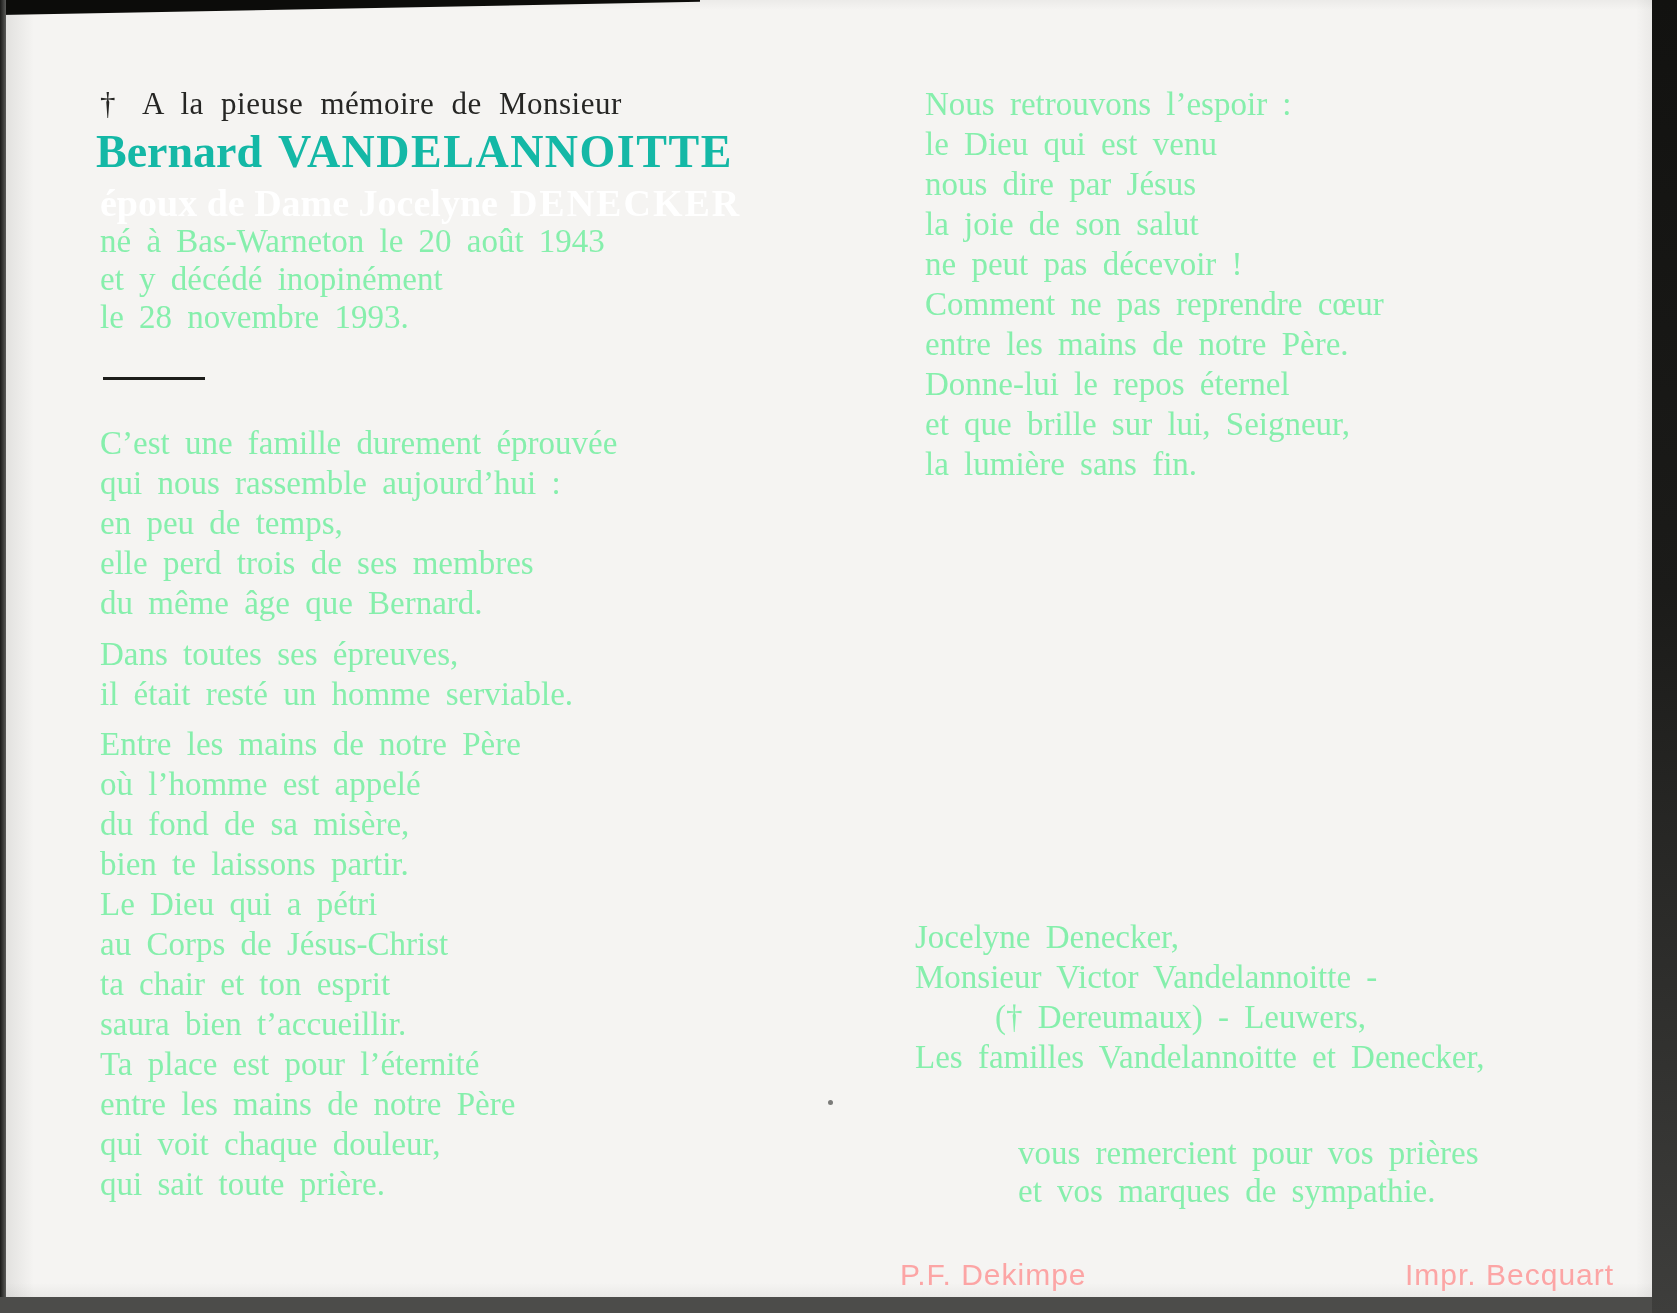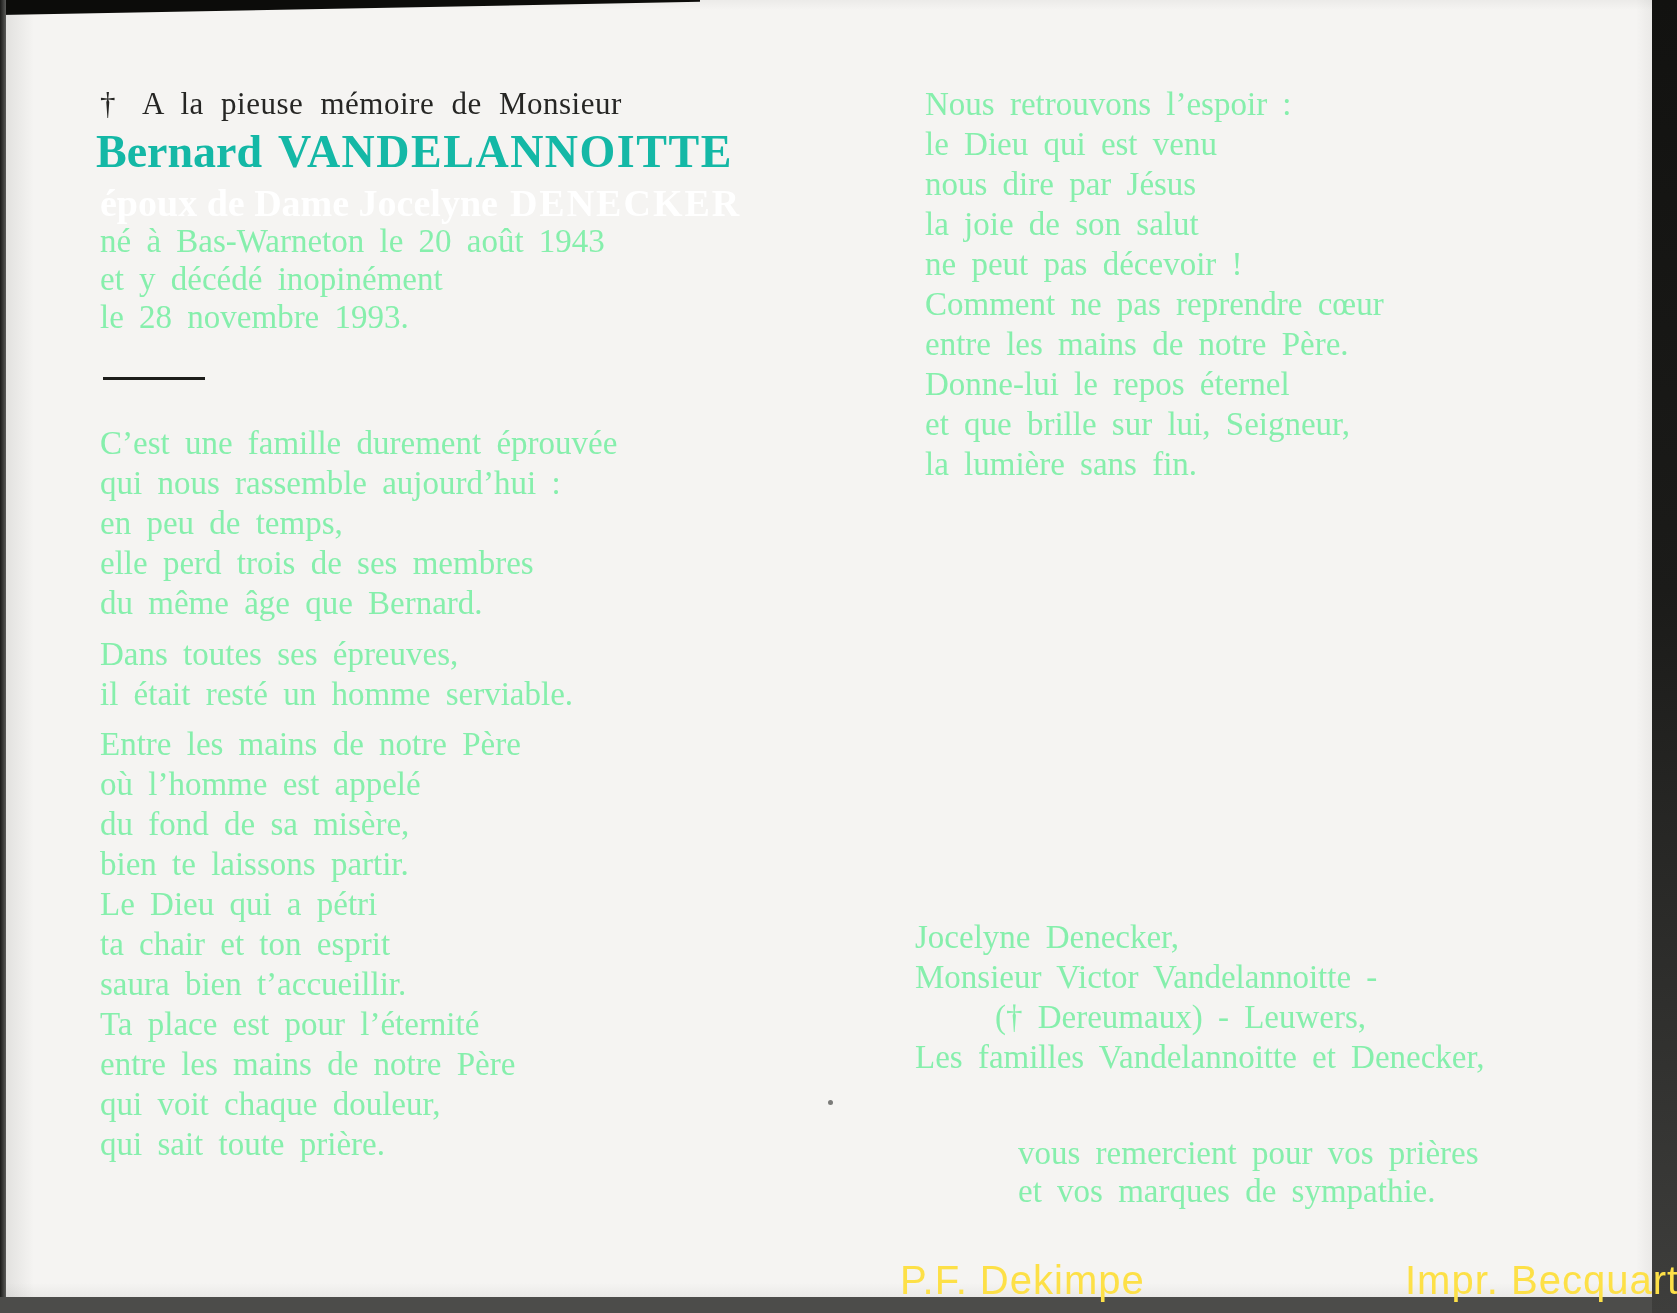--- a/index.html
+++ b/index.html
@@ -72,21 +72,21 @@
   .prayer { left: 925px; top: 84px; font-size: 33px; line-height: 40px; word-spacing: 7px; }
 
   .family { left: 915px; top: 917px; font-size: 33px; line-height: 40px; word-spacing: 7px; }
   .family .indent { padding-left: 80px; }
 
   .thanks { left: 1018px; top: 1134px; font-size: 33px; line-height: 38px; word-spacing: 7px; }
 
   .footer-left, .footer-right {
     position: absolute; top: 1258px;
     font-family: "Liberation Sans", sans-serif;
-    font-size: 40px; letter-spacing: 1px; color: #fde047;
+    font-size: 30px; letter-spacing: 1px; color: #fca5a5;
     white-space: nowrap;
   }
   .footer-left  { left: 900px; }
   .footer-right { left: 1405px; }
 </style>
 </head>
 <body>
 
 <div class="scan">
 
@@ -129,20 +129,21 @@
     <div class="ln">Dans toutes ses épreuves,</div>
     <div class="ln">il était resté un homme serviable.</div>
   </div>
 
   <div class="blk para para3">
     <div class="ln">Entre les mains de notre Père</div>
     <div class="ln">où l’homme est appelé</div>
     <div class="ln">du fond de sa misère,</div>
     <div class="ln">bien te laissons partir.</div>
     <div class="ln">Le Dieu qui a pétri</div>
+    <div class="ln">au Corps de Jésus-Christ</div>
     <div class="ln">ta chair et ton esprit</div>
     <div class="ln">saura bien t’accueillir.</div>
     <div class="ln">Ta place est pour l’éternité</div>
     <div class="ln">entre les mains de notre Père</div>
     <div class="ln">qui voit chaque douleur,</div>
     <div class="ln">qui sait toute prière.</div>
   </div>
 
   <div class="blk prayer">
     <div class="ln">Nous retrouvons l’espoir :</div>

